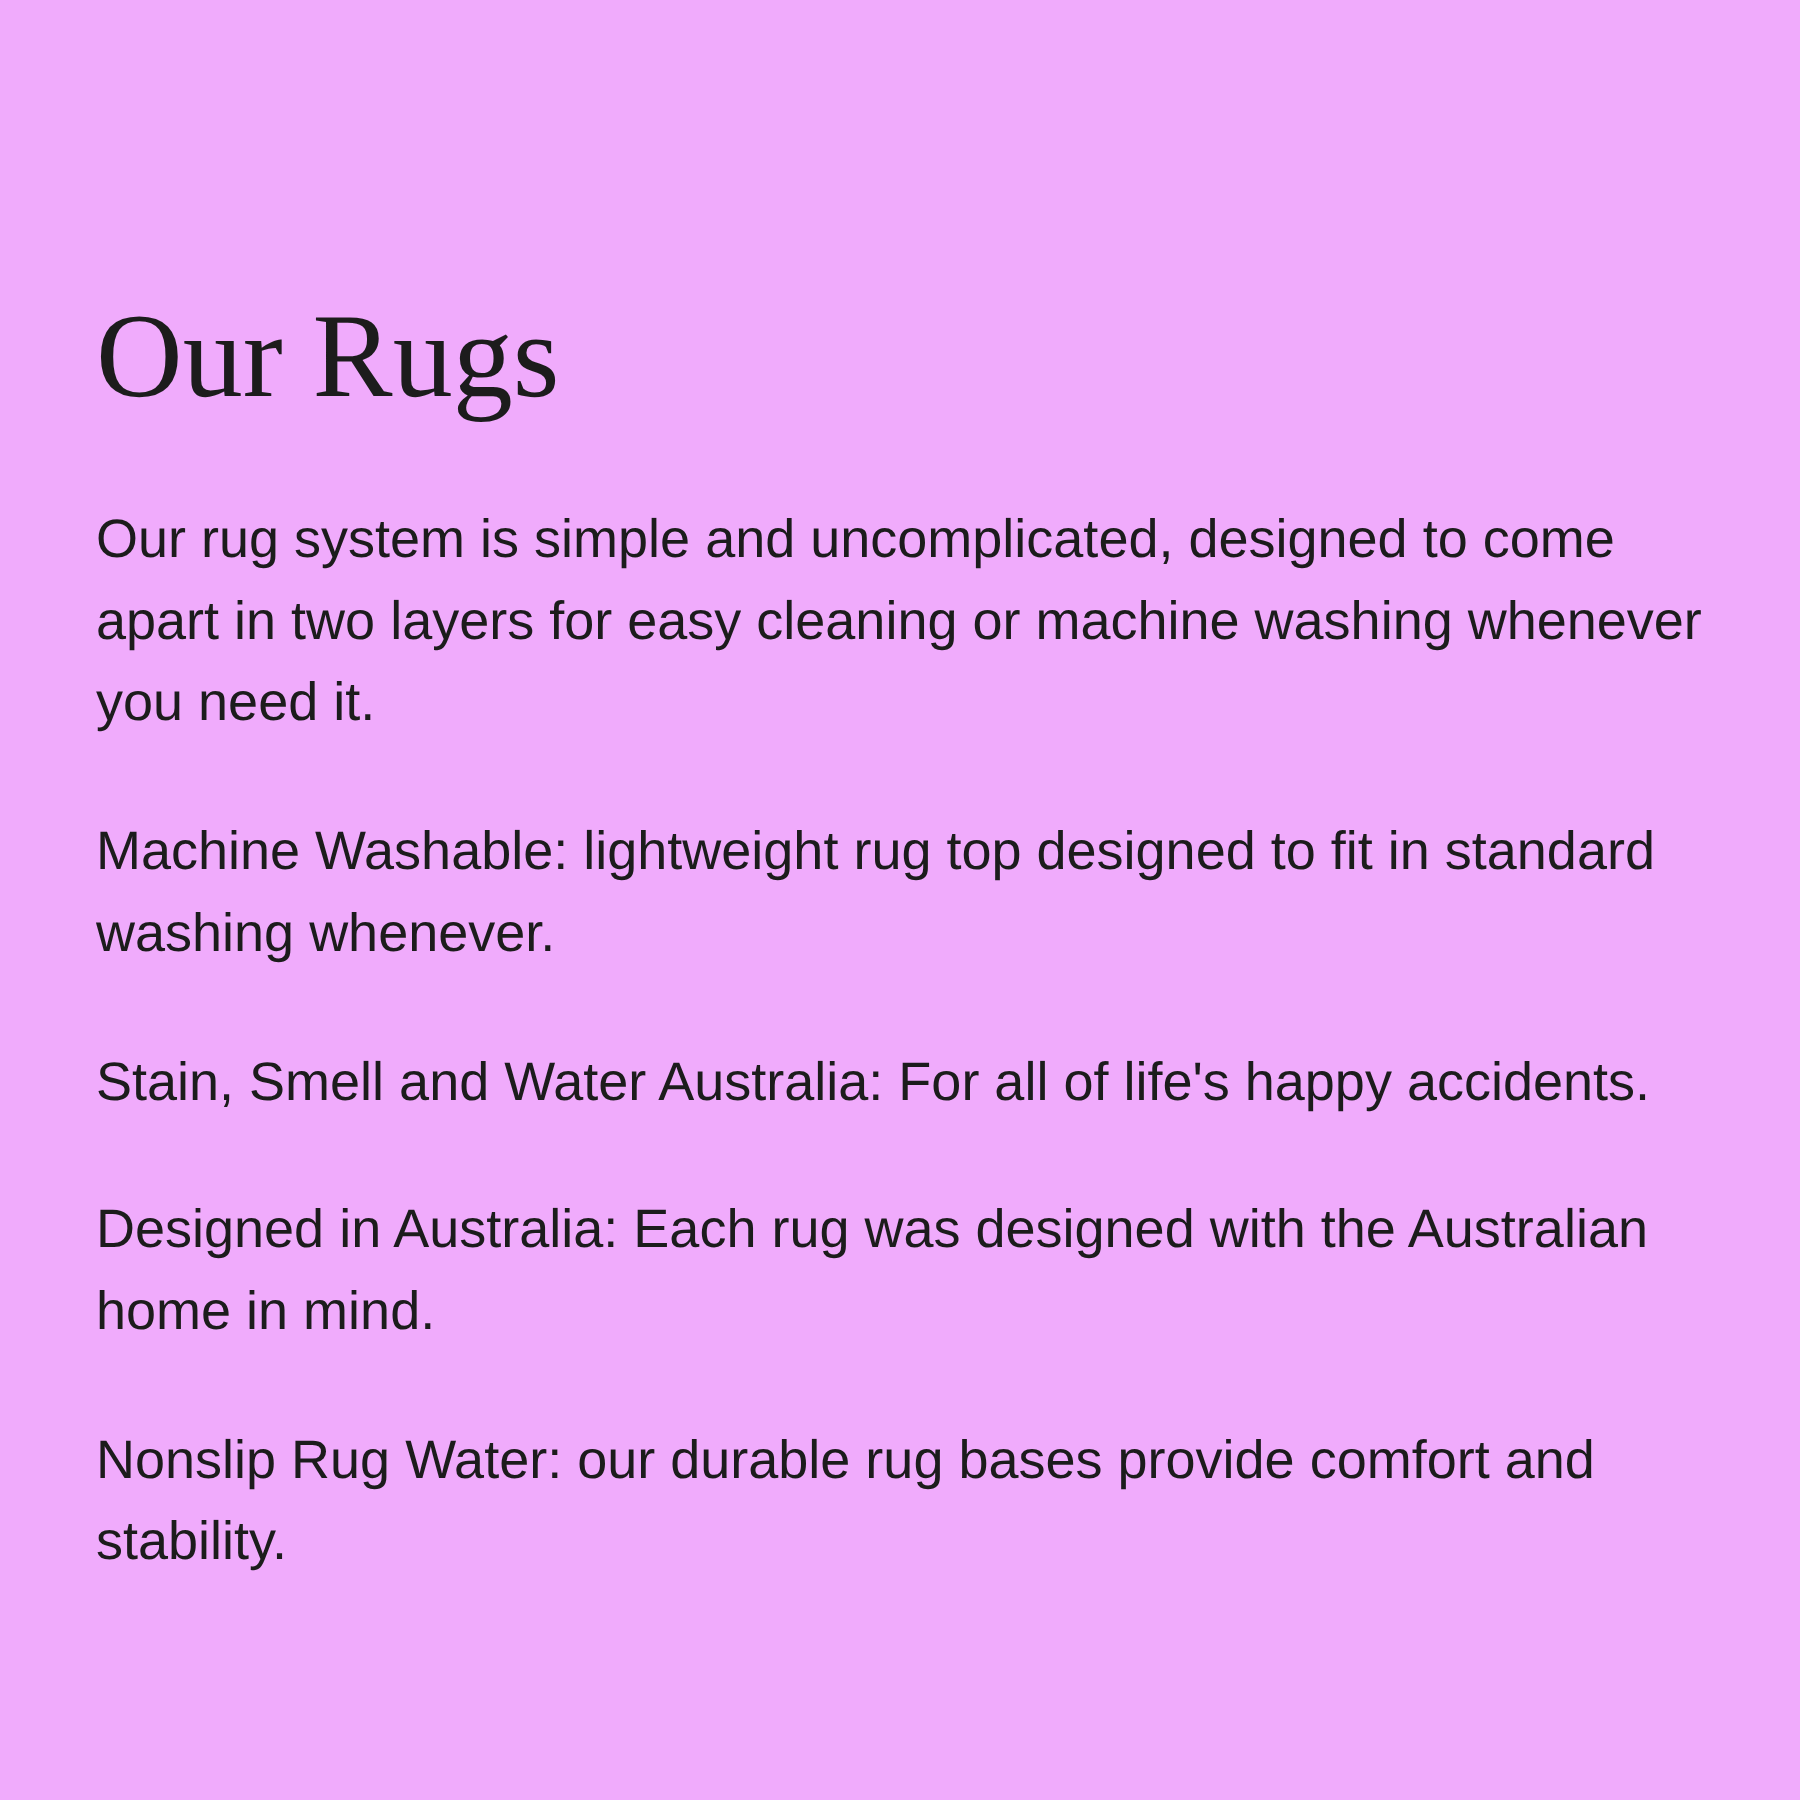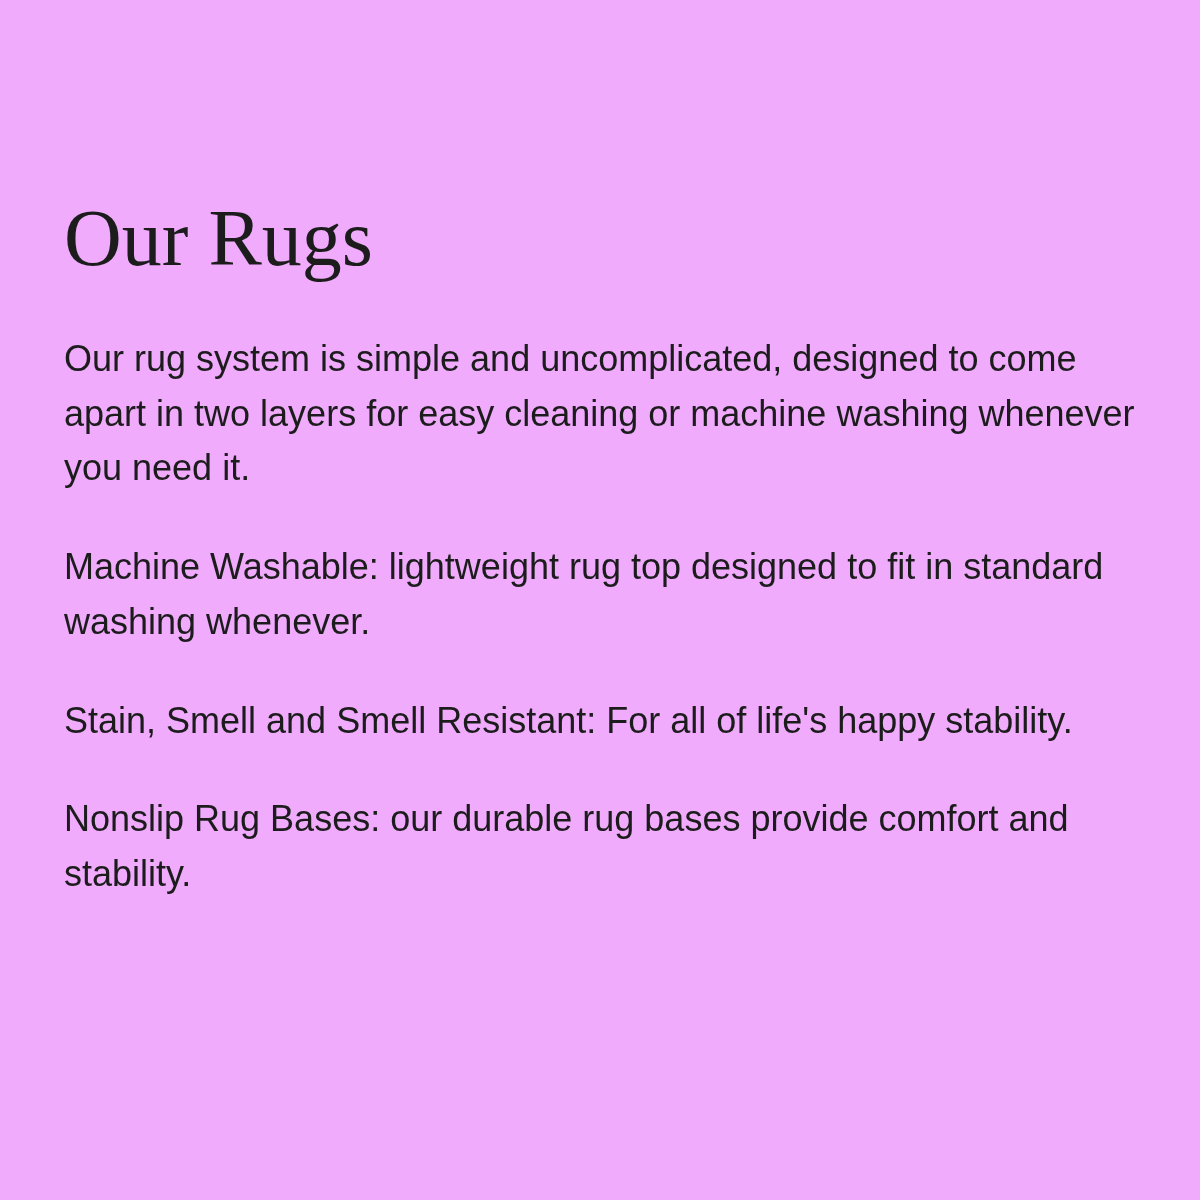--- a/index.html
+++ b/index.html
@@ -43,20 +43,21 @@
 
 <div class="page">
   <div class="content">
 
     <h1 class="page-title">Our Rugs</h1>
 
     <p class="body-para">Our rug system is simple and uncomplicated, designed to come apart in two layers for easy cleaning or machine washing whenever you need it.</p>
 
     <p class="body-para"><span class="feature-label">Machine Washable:</span><span> lightweight rug top designed to fit in standard washing whenever.</span></p>
 
-    <p class="body-para"><span class="feature-label">Stain, Smell and Smell Resistant:</span><span> For all of life's happy stability.</span></p>
+    <p class="body-para"><span class="feature-label">Stain, Smell and Water Australia:</span><span> For all of life's happy accidents.</span></p>
+
+    <p class="body-para"><span class="feature-label">Designed in Australia:</span><span> Each rug was designed with the Australian home in mind.</span></p>
 
 
-
-    <p class="body-para"><span class="feature-label">Nonslip Rug Bases:</span><span> our durable rug bases provide comfort and stability.</span></p>
+    <p class="body-para"><span class="feature-label">Nonslip Rug Water:</span><span> our durable rug bases provide comfort and stability.</span></p>
 
   </div>
 </div>
 
 </body></html>

